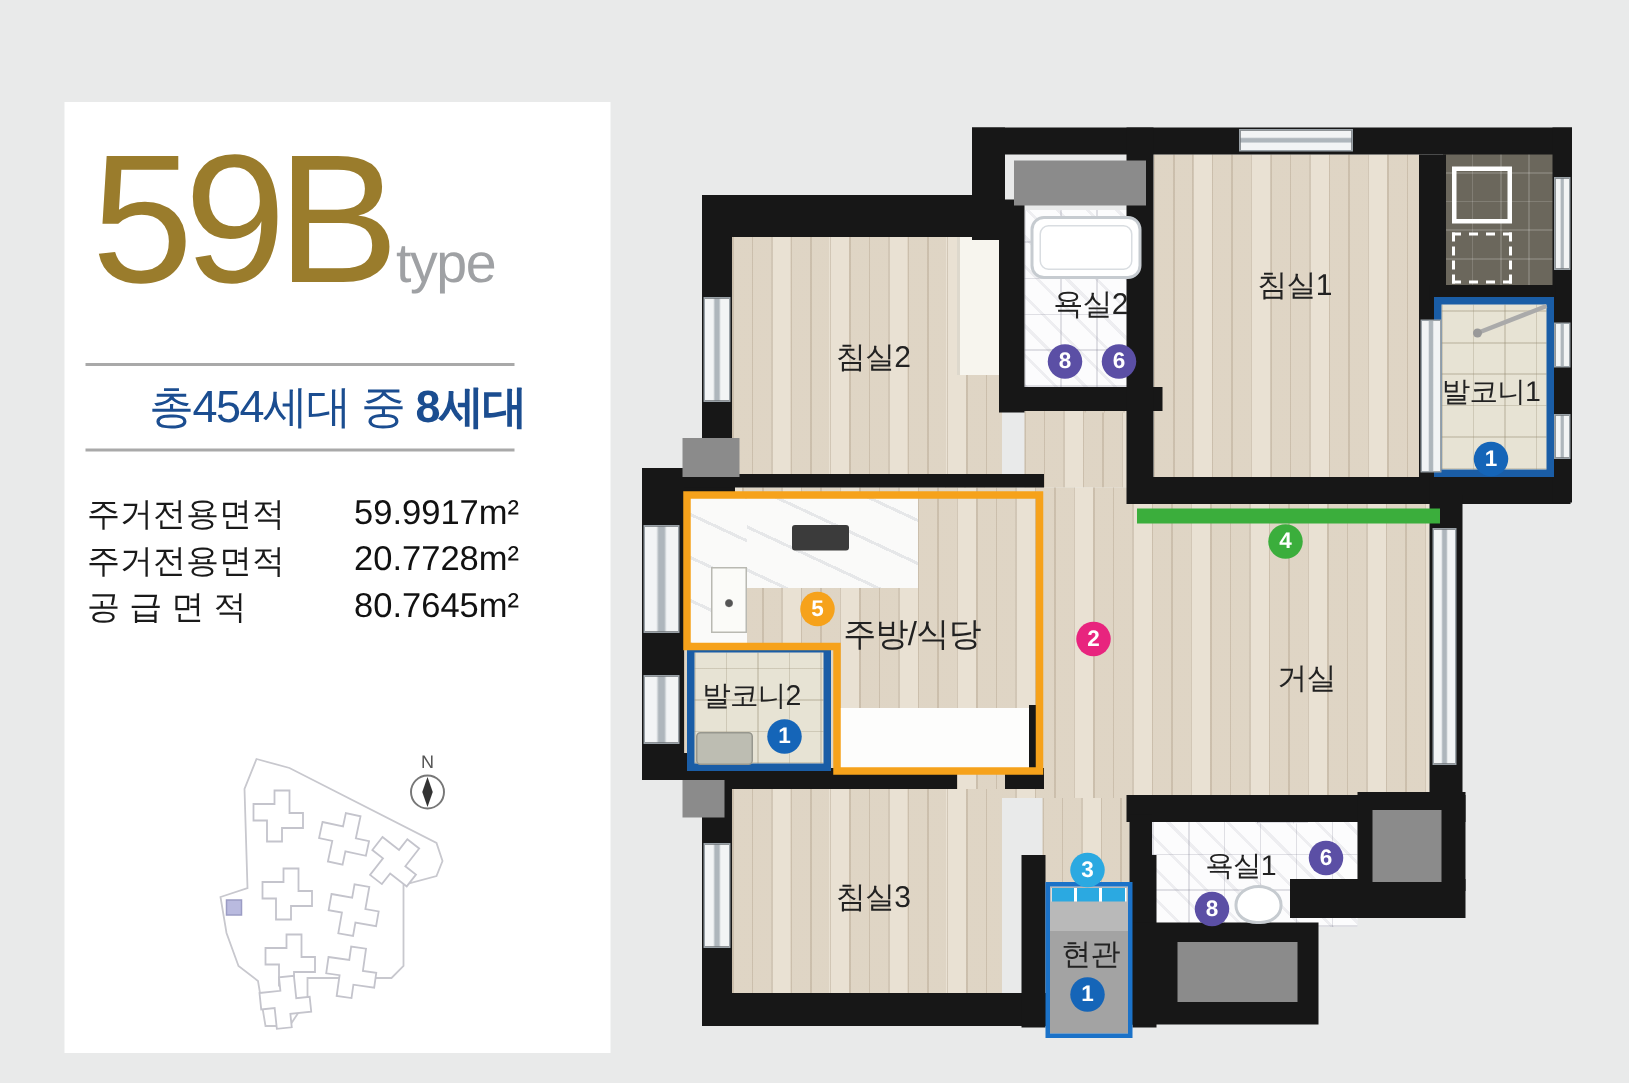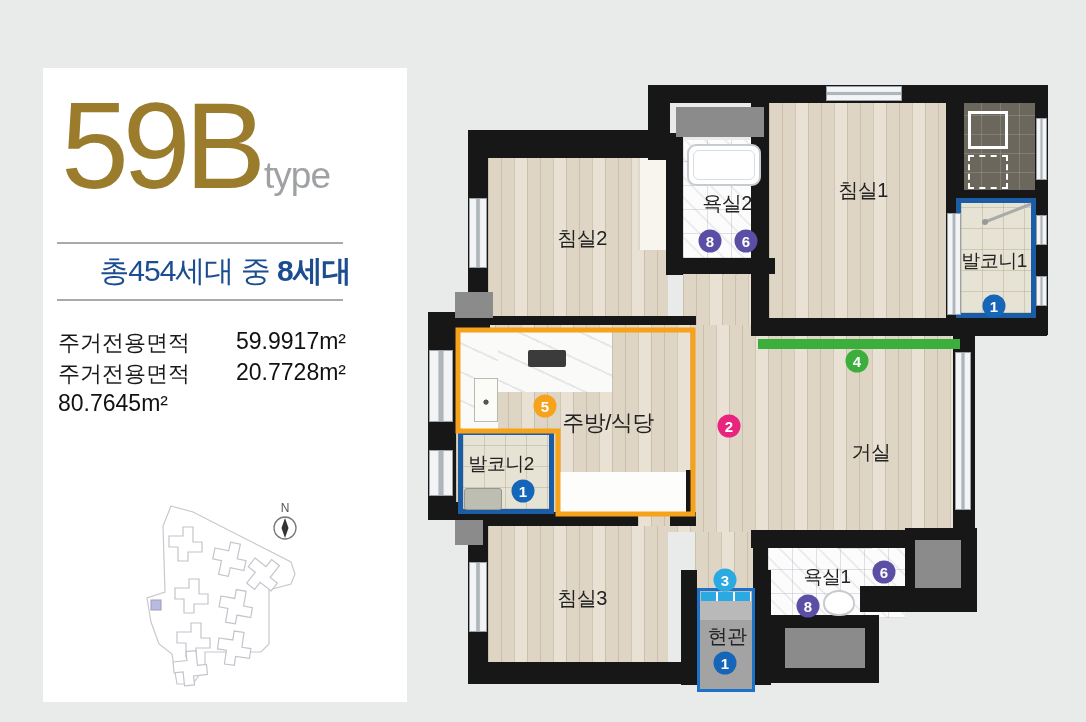--- a/index.html
+++ b/index.html
@@ -88,20 +88,21 @@
   <div class="area-table">
     <div class="arow">
       <span class="alabel">주거전용면적</span>
       <span class="avalue">59.9917m²</span>
     </div>
     <div class="arow">
       <span class="alabel">주거전용면적</span>
       <span class="avalue">20.7728m²</span>
     </div>
     <div class="arow">
+      <span class="alabel">공 급 면 적</span>
       <span class="avalue">80.7645m²</span>
     </div>
     <div class="arow">
     </div>
   </div>
 
   <svg class="sitemap" viewBox="0 0 255 200">
     <defs>
       <path id="bld" d="M0,0 l14,0 0,-9 10,0 0,15 9,0 0,10 -14,0 0,9 -10,0 0,-14 -9,0 z"></path>
     </defs>

